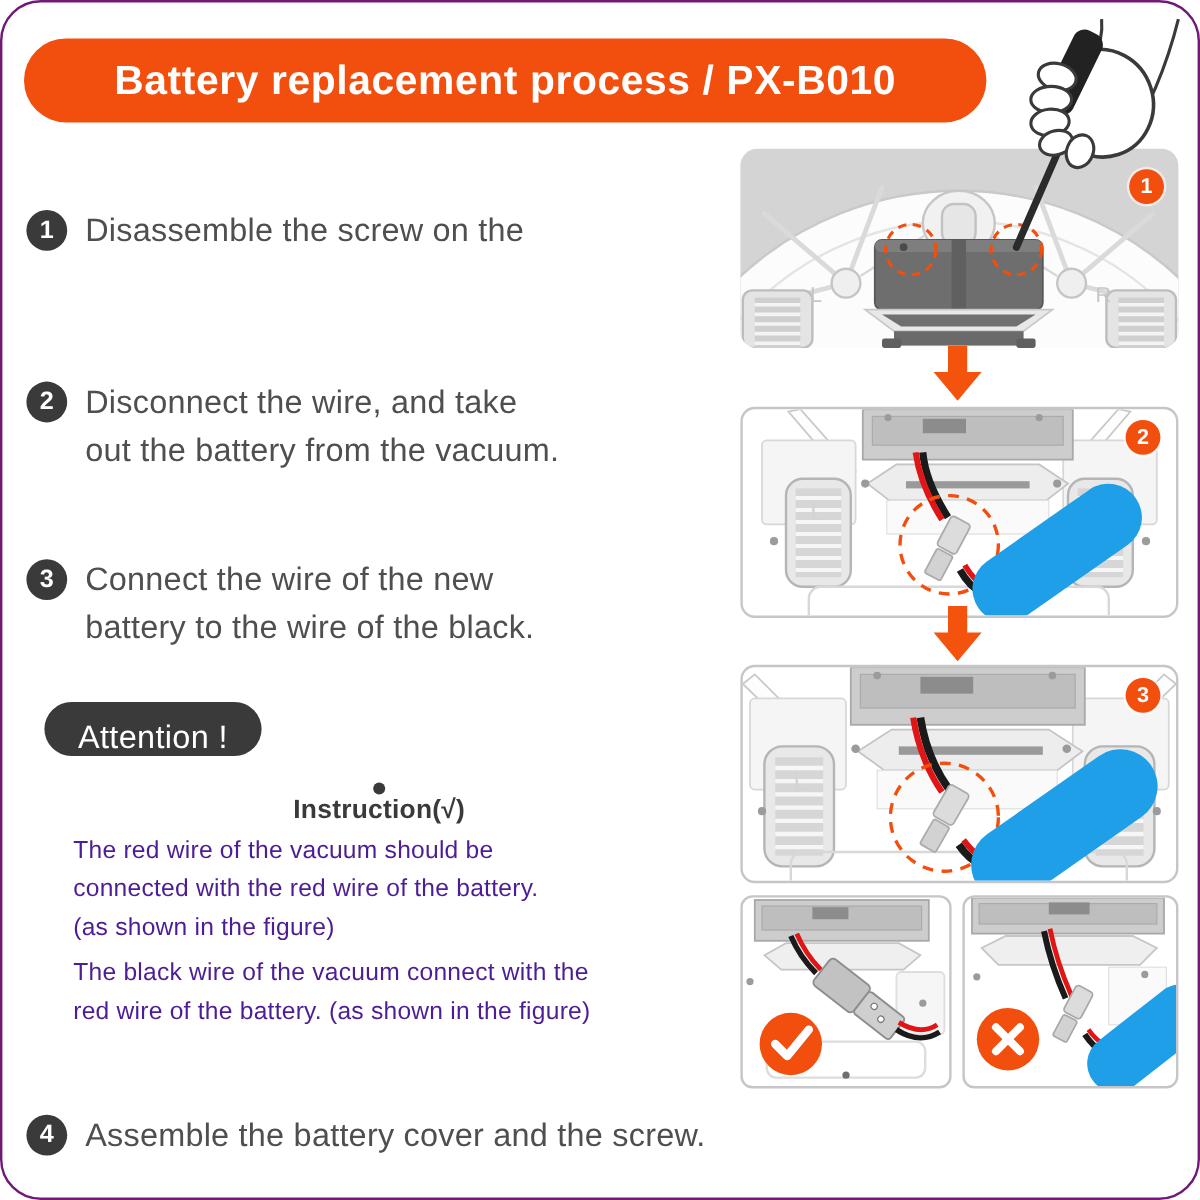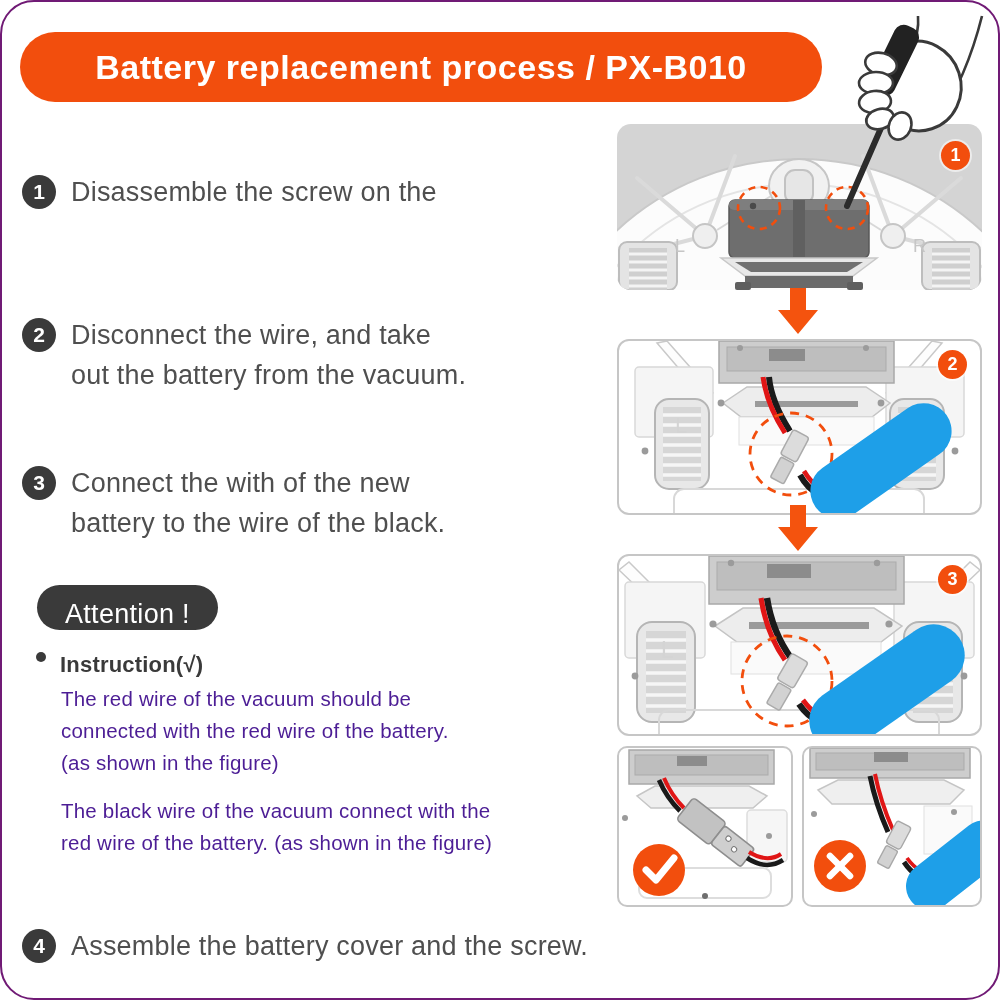--- a/index.html
+++ b/index.html
@@ -26,21 +26,21 @@
   .step3{left:20px;top:461px;}
   .step4{left:20px;top:924px;}
   
   .attention-pill{
     position:absolute;left:35px;top:583px;height:45px;padding:0 28px;background:#3A3A3A;
     border-radius:24px;color:#fff;font-size:27px;display:flex;align-items:flex-end;letter-spacing:.3px;
   }
   .bullet{position:absolute;left:34px;width:560px;}
   .bullet1{top:650px;}
   .bullet2{top:788px;}
-  .bullet-head{display:flex;align-items:flex-start;gap:14px;}
+  .bullet-head{display:flex;align-items:center;flex-direction:column;}
   .bullet-dot{width:10px;height:10px;border-radius:50%;background:#3A3A3A;flex:0 0 auto;}
   .bullet-title{font-size:22px;font-weight:bold;color:#3A3A3A;letter-spacing:.2px;}
   .bullet-lines{margin:5px 0 0 25px;}
   .bullet-line{font-size:20.5px;line-height:32px;color:#4c1d95;letter-spacing:.2px;}
   
   .figures{position:absolute;left:615px;top:0;width:370px;height:1000px;}
   .panel{position:absolute;box-sizing:border-box;overflow:hidden;}
   .panel-1{left:0;top:122px;width:365px;height:166px;background:#D4D4D4;border-radius:14px;}
   .panel-2{left:0;top:337px;width:365px;height:176px;background:#fff;border:2px solid #C6C6C6;border-radius:12px;}
   .panel-3{left:0;top:552px;width:365px;height:182px;background:#fff;border:2px solid #C6C6C6;border-radius:12px;}
@@ -79,21 +79,21 @@
     <div class="step-badge">2</div>
     <div class="step-text">
       <div>Disconnect the wire, and take</div>
       <div>out the battery from the vacuum.</div>
     </div>
   </div>
 
   <div class="step step3">
     <div class="step-badge">3</div>
     <div class="step-text">
-      <div>Connect the with of the new</div>
+      <div>Connect the wire of the new</div>
       <div>battery to the wire of the black.</div>
     </div>
   </div>
 
   <div class="attention-pill">
     <span>Attention !</span>
   </div>
 
   <div class="bullet bullet1">
     <div class="bullet-head">

